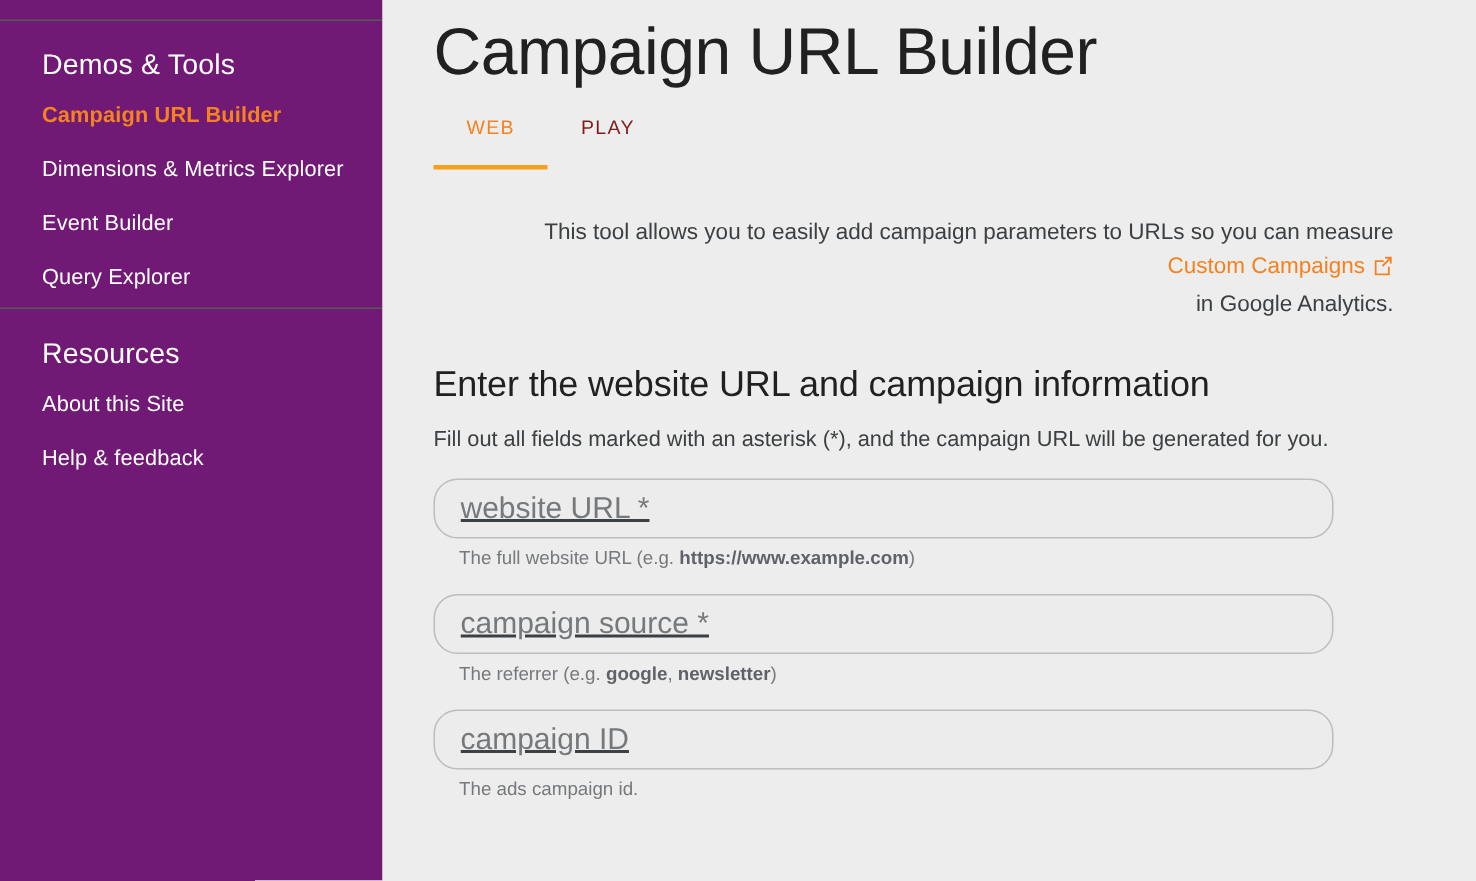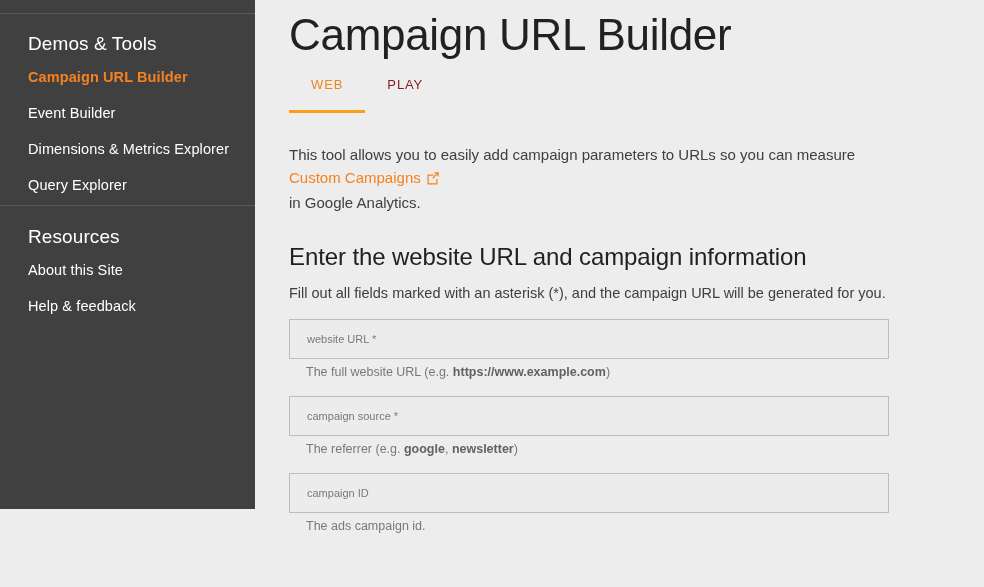--- a/index.html
+++ b/index.html
@@ -17,22 +17,22 @@
   .app {
     display: flex;
     width: 984px;
     height: 587px;
   }
 
   
   .sidebar {
     width: 255px;
     min-width: 255px;
-    height: 509px;
-    background: #404040;
+    height: 587px;
+    background: #701a75;
     box-sizing: border-box;
     position: relative;
     overflow: hidden;
   }
   .sidebar-top-rule {
     height: 14px;
     border-bottom: 1px solid #585858;
     box-sizing: border-box;
   }
   .nav-section {
@@ -114,20 +114,21 @@
     background: #f9a01b;
   }
 
   
   .intro {
     margin-top: 30px;
     font-size: 15px;
     line-height: 23px;
     color: #3c4043;
     max-width: 640px;
+    text-align: right;
   }
   .intro .link {
     color: #f58220;
     text-decoration: none;
     cursor: pointer;
   }
   .ext-icon {
     display: inline-block;
     vertical-align: -2px;
     margin-left: 5px;
@@ -153,26 +154,27 @@
   .field {
     margin-bottom: 17px;
   }
   .field input {
     display: block;
     width: 600px;
     height: 40px;
     box-sizing: border-box;
     background: #ececec;
     border: 1px solid #bdbdbd;
-    border-radius: 0;
+    border-radius: 16px;
     padding: 0 17px;
-    font-size: 11px;
+    font-size: 20px;
     font-family: "Liberation Sans", sans-serif;
     color: #3c4043;
     outline: none;
+    text-decoration: underline;
   }
   .field input::placeholder {
     color: #76797c;
     opacity: 1;
   }
   .hint {
     font-size: 12.5px;
     color: #76797c;
     padding: 6px 0 0 17px;
   }
@@ -185,22 +187,22 @@
 <body>
 
 <div class="app">
 
   <nav class="sidebar">
     <div class="sidebar-top-rule"></div>
 
     <div class="nav-section">
       <div class="nav-heading">Demos &amp; Tools</div>
       <a class="nav-item active">Campaign URL Builder</a>
+      <a class="nav-item">Dimensions &amp; Metrics Explorer</a>
       <a class="nav-item">Event Builder</a>
-      <a class="nav-item">Dimensions &amp; Metrics Explorer</a>
       <a class="nav-item">Query Explorer</a>
     </div>
 
     <div class="nav-section second">
       <div class="nav-heading">Resources</div>
       <a class="nav-item">About this Site</a>
       <a class="nav-item">Help &amp; feedback</a>
     </div>
   </nav>
 

